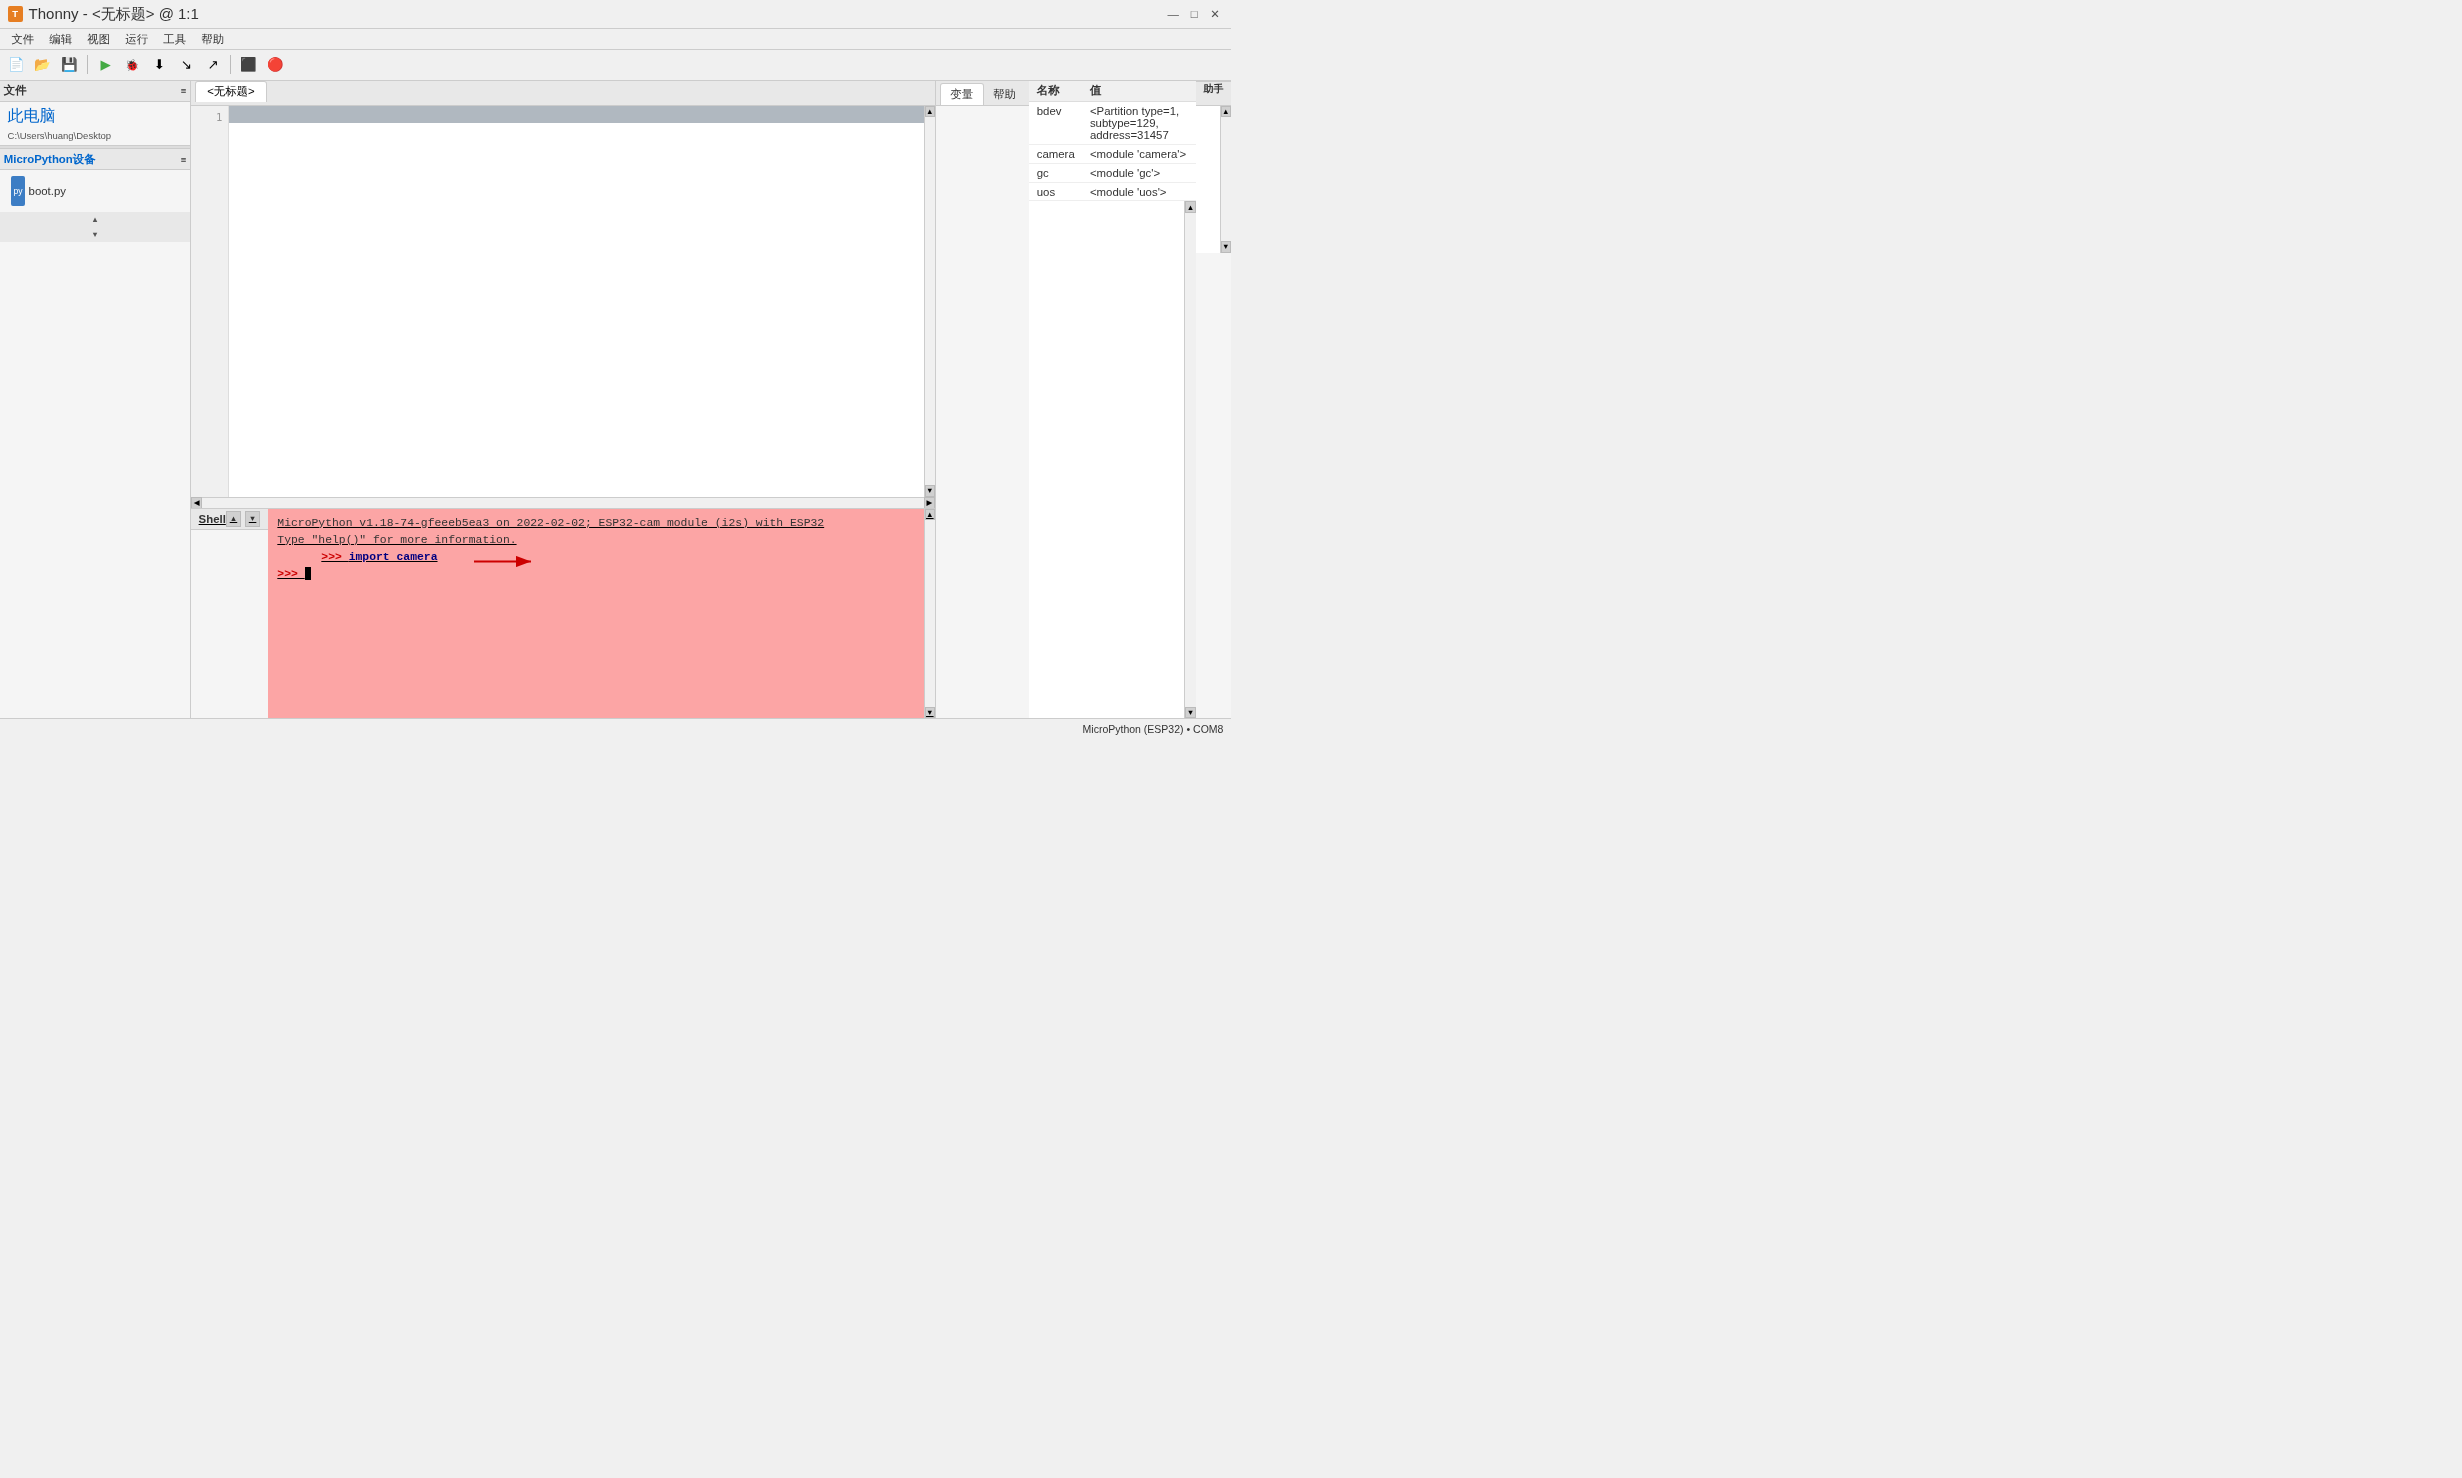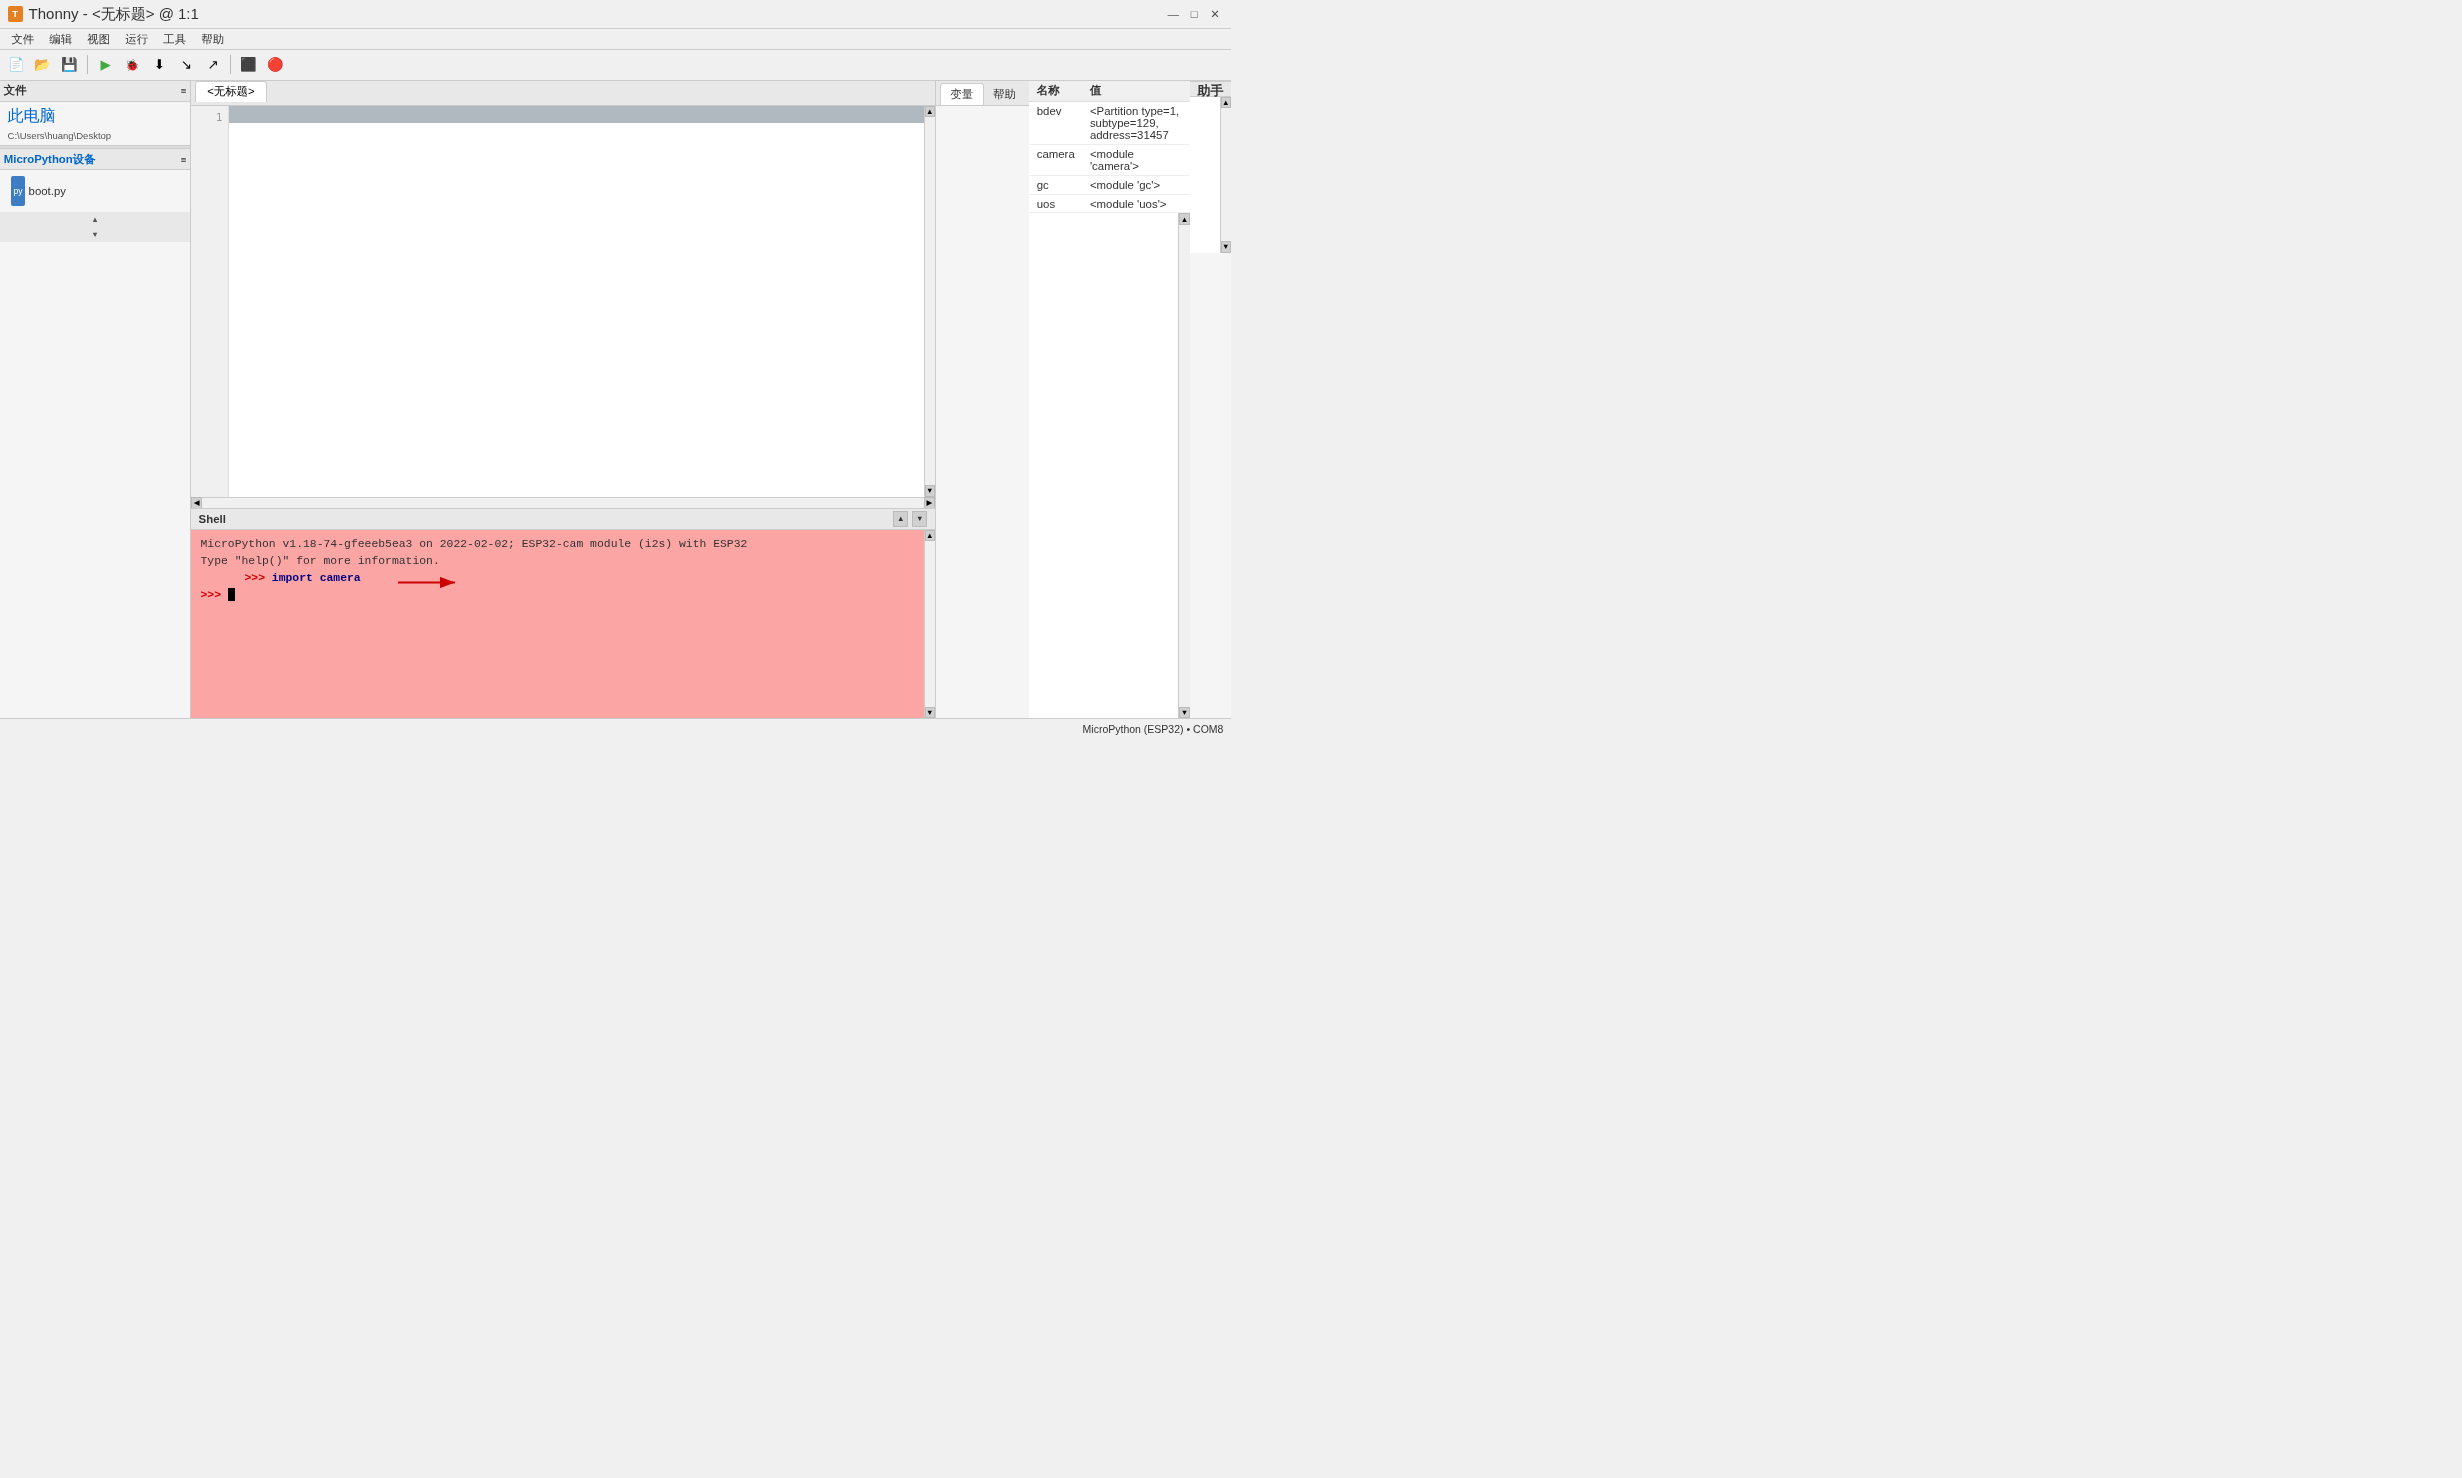--- a/index.html
+++ b/index.html
@@ -292,23 +292,23 @@
       height: 100%;
       background: #f0f0f0;
     }
 
     
     .shell-panel {
       height: 210px;
       background: #f5f5f5;
       border-top: 1px solid #ccc;
       display: flex;
-      flex-direction: column;
       flex-shrink: 0;
       overflow: hidden;
+      text-decoration: underline;
     }
     .shell-header {
       height: 21px;
       background: #e8e8e8;
       border-bottom: 1px solid #ccc;
       display: flex;
       align-items: center;
       padding: 0 7.6px;
       font-size: 11.4px;
       font-weight: bold;
@@ -403,27 +403,27 @@
     
     .helper-panel {
       height: 172px;
       border-top: 1px solid #ccc;
       background: #f5f5f5;
       display: flex;
       flex-direction: column;
       flex-shrink: 0;
     }
     .helper-header {
-      height: 15px;
+      height: 24px;
       background: #e8e8e8;
       border-bottom: 1px solid #ccc;
       display: flex;
       align-items: flex-start;
       padding: 0 7.6px;
-      font-size: 13px;
+      font-size: 10px;
       font-weight: bold;
       color: #333;
     }
     .helper-content {
       flex: 1;
       background: #fff;
     }
 
     
     .status-bar {

